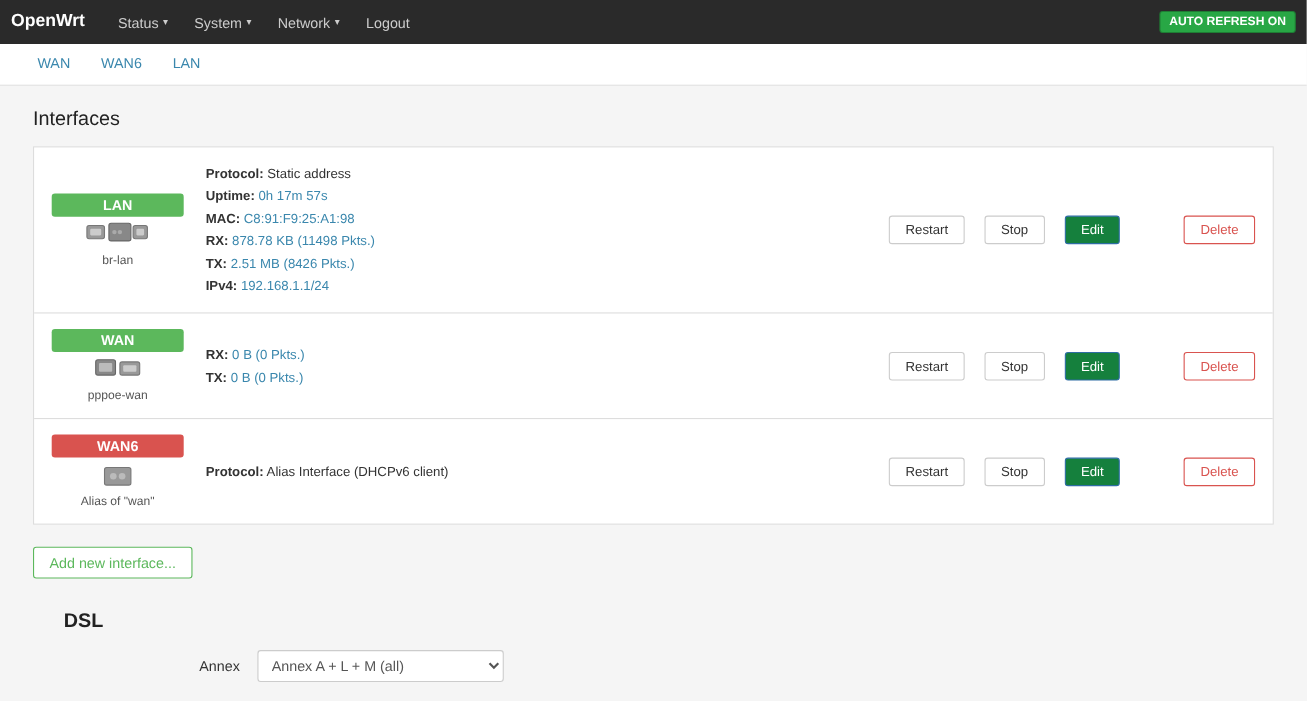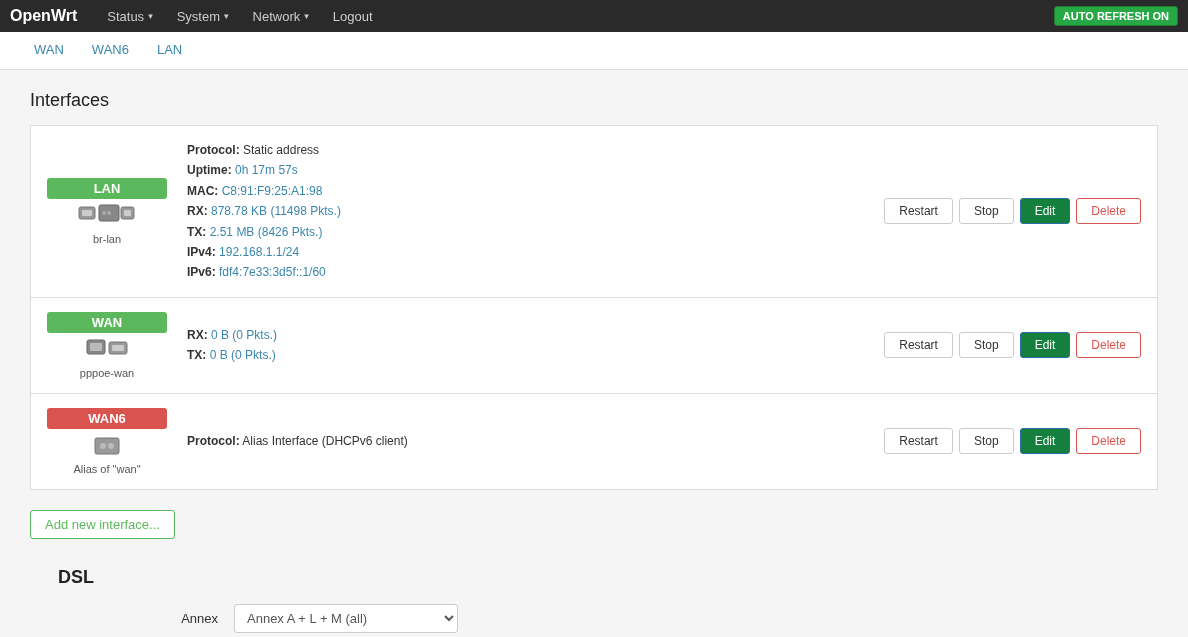--- a/index.html
+++ b/index.html
@@ -3,22 +3,22 @@
   <meta charset="utf-8">
   <style>
     * { box-sizing: border-box; margin: 0; padding: 0; }
     body { font-family: Arial, sans-serif; font-size: 13px; background: #f5f5f5; color: #333; }
 
     
     .navbar {
       background: #2a2a2a;
       display: flex;
       align-items: center;
-      padding: 16px 10px;
-      height: 16px;
+      padding: 0 10px;
+      height: 40px;
     }
     .navbar-brand {
       color: #fff;
       font-size: 16px;
       font-weight: bold;
       margin-right: 20px;
     }
     .navbar-brand span { color: #fff; }
     .nav-menu {
       display: flex;
@@ -128,21 +128,21 @@
       flex: 1;
       font-size: 12px;
       line-height: 1.7;
     }
     .iface-info strong { font-weight: bold; color: #333; }
     .iface-info .link { color: #3a87ad; }
 
     
     .iface-actions {
       display: flex;
-      gap: 6px;
+      gap: 18px;
       align-items: center;
     }
     .btn {
       padding: 5px 14px;
       font-size: 12px;
       border-radius: 3px;
       cursor: pointer;
       border: 1px solid;
       font-weight: normal;
       white-space: nowrap;
@@ -154,20 +154,21 @@
     }
     .btn-primary {
       background: #15803d;
       border-color: #2e6da4;
       color: #fff;
     }
     .btn-danger {
       background: #fff;
       border-color: #d9534f;
       color: #d9534f;
+      margin-left: 40px;
     }
 
     
     .btn-add-interface {
       background: #fff;
       border: 1px solid #5cb85c;
       color: #5cb85c;
       padding: 6px 14px;
       font-size: 13px;
       border-radius: 3px;
@@ -277,21 +278,20 @@
         </div>
         <div class="iface-subtitle">br-lan</div>
       </div>
       <div class="iface-info">
         <div><strong>Protocol:</strong> <span>Static address</span></div>
         <div><strong>Uptime:</strong> <span class="link">0h 17m 57s</span></div>
         <div><strong>MAC:</strong> <span class="link">C8:91:F9:25:A1:98</span></div>
         <div><strong>RX:</strong> <span class="link">878.78 KB (11498 Pkts.)</span></div>
         <div><strong>TX:</strong> <span class="link">2.51 MB (8426 Pkts.)</span></div>
         <div><strong>IPv4:</strong> <span class="link">192.168.1.1/24</span></div>
-        <div><strong>IPv6:</strong> <span class="link">fdf4:7e33:3d5f::1/60</span></div>
       </div>
       <div class="iface-actions">
         <button class="btn btn-default">Restart</button>
         <button class="btn btn-default">Stop</button>
         <button class="btn btn-primary">Edit</button>
         <button class="btn btn-danger">Delete</button>
       </div>
     </div>
 
     <div class="interface-row">

